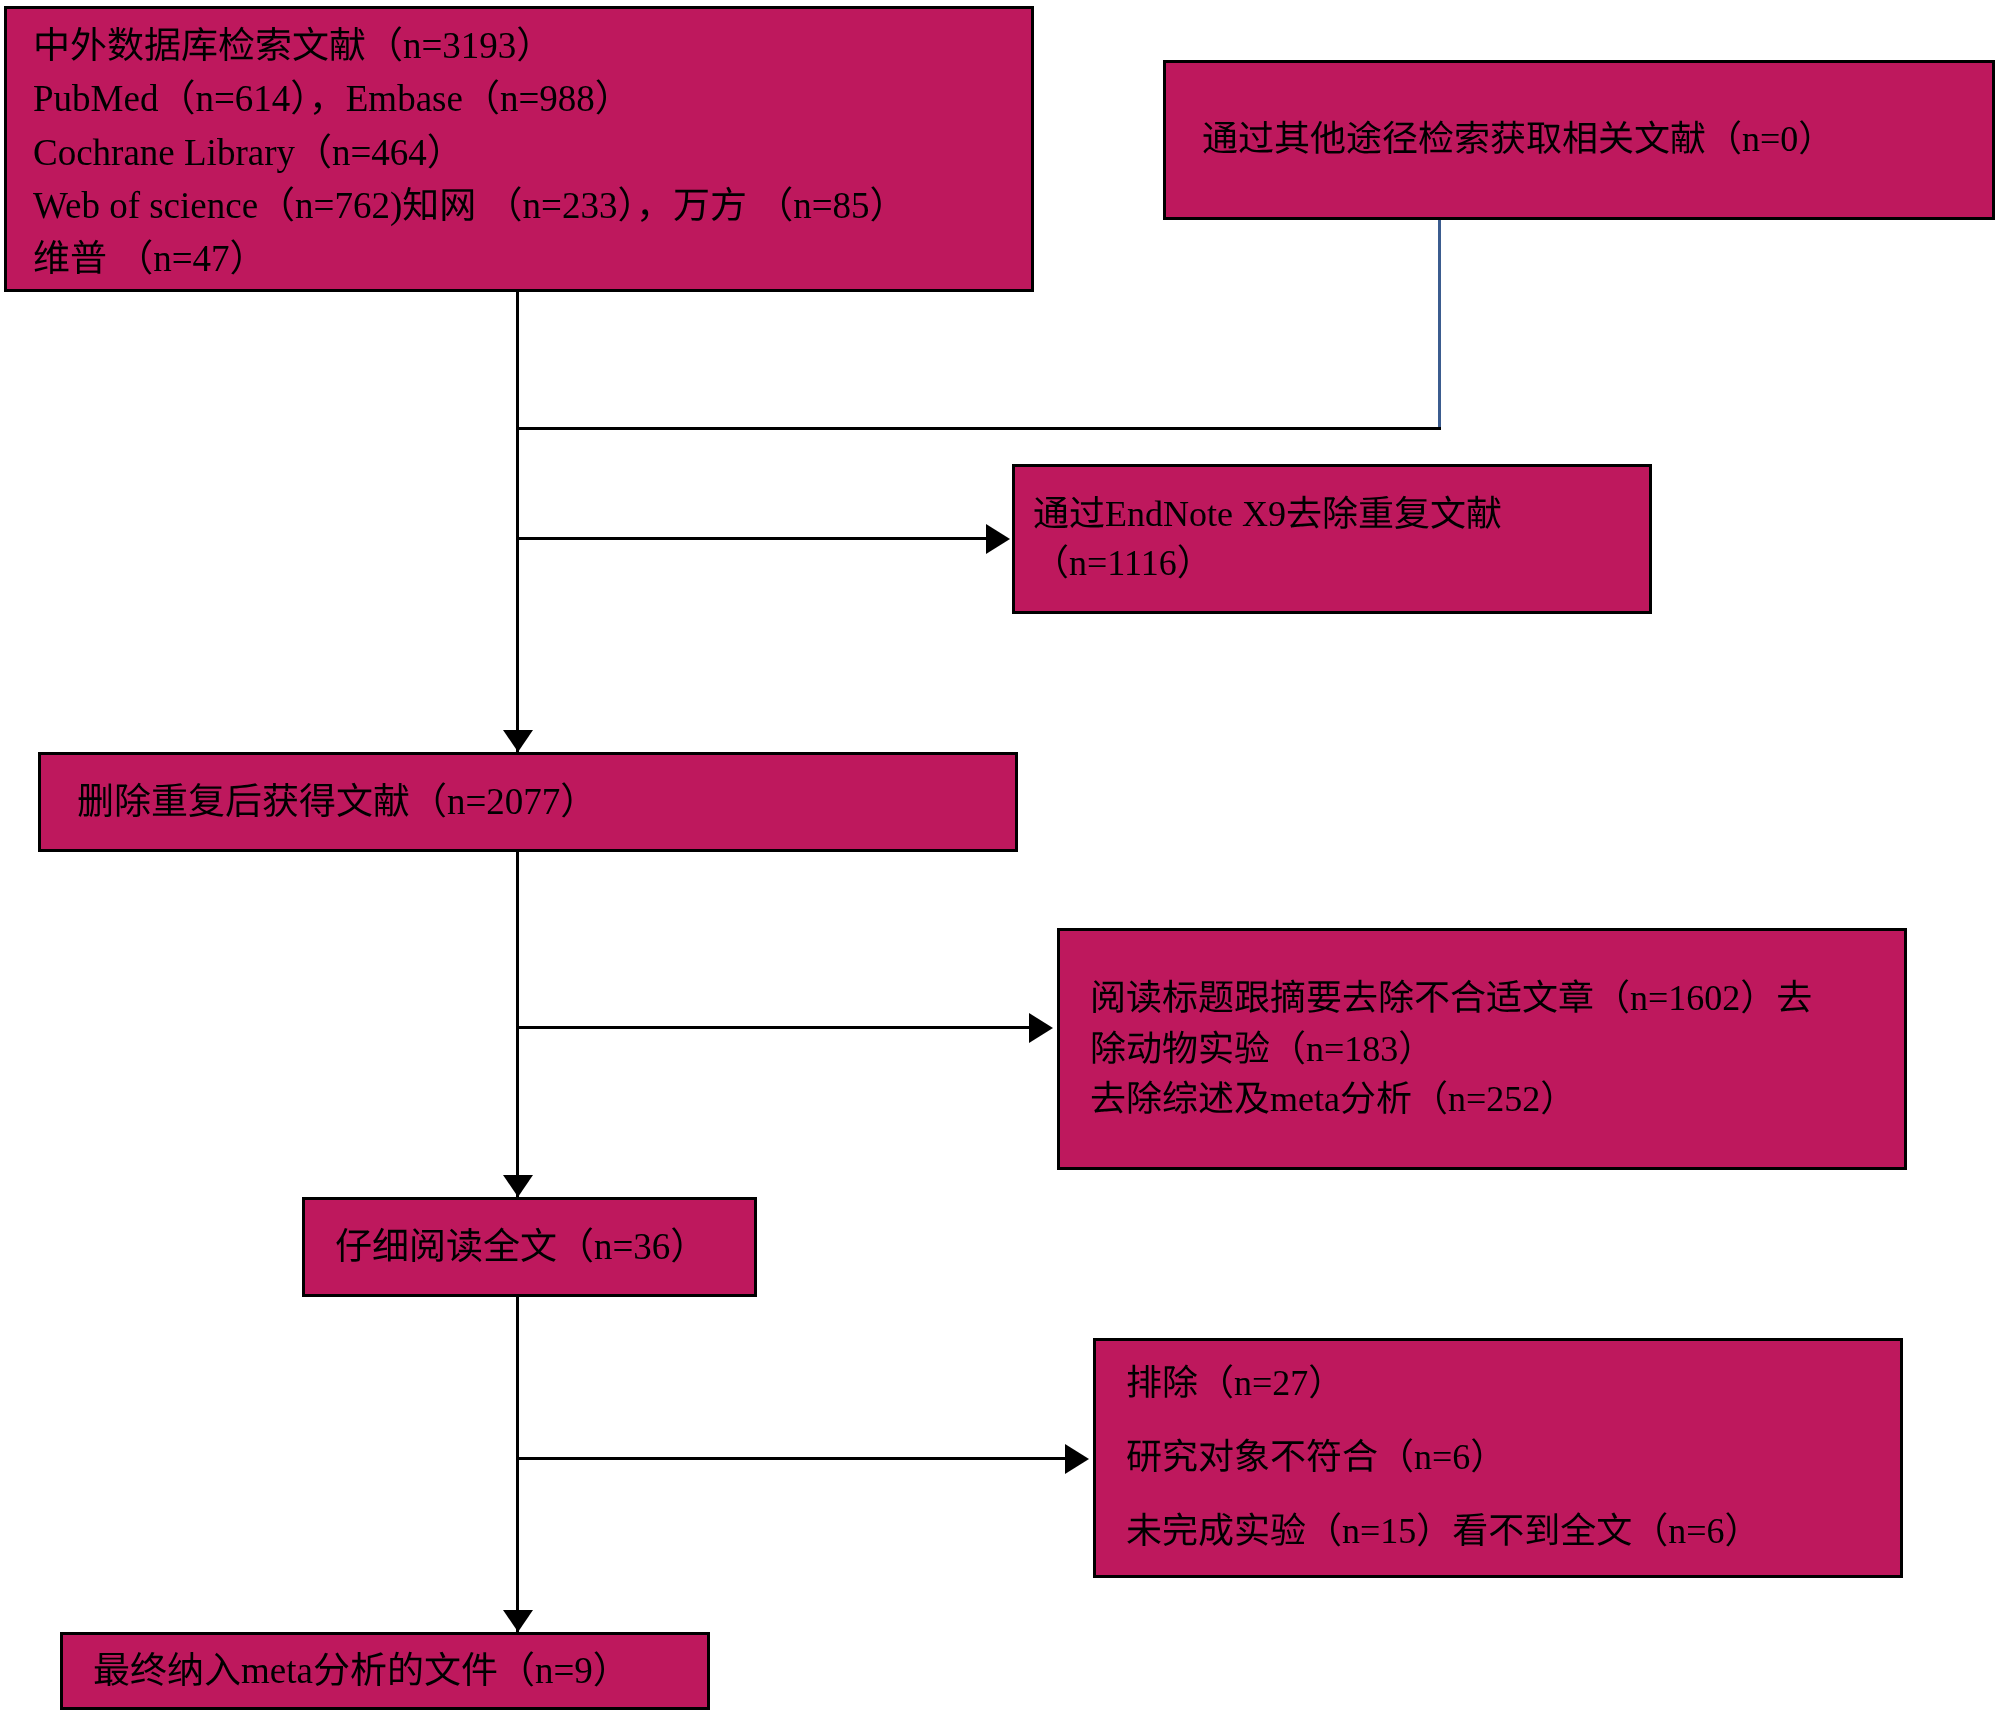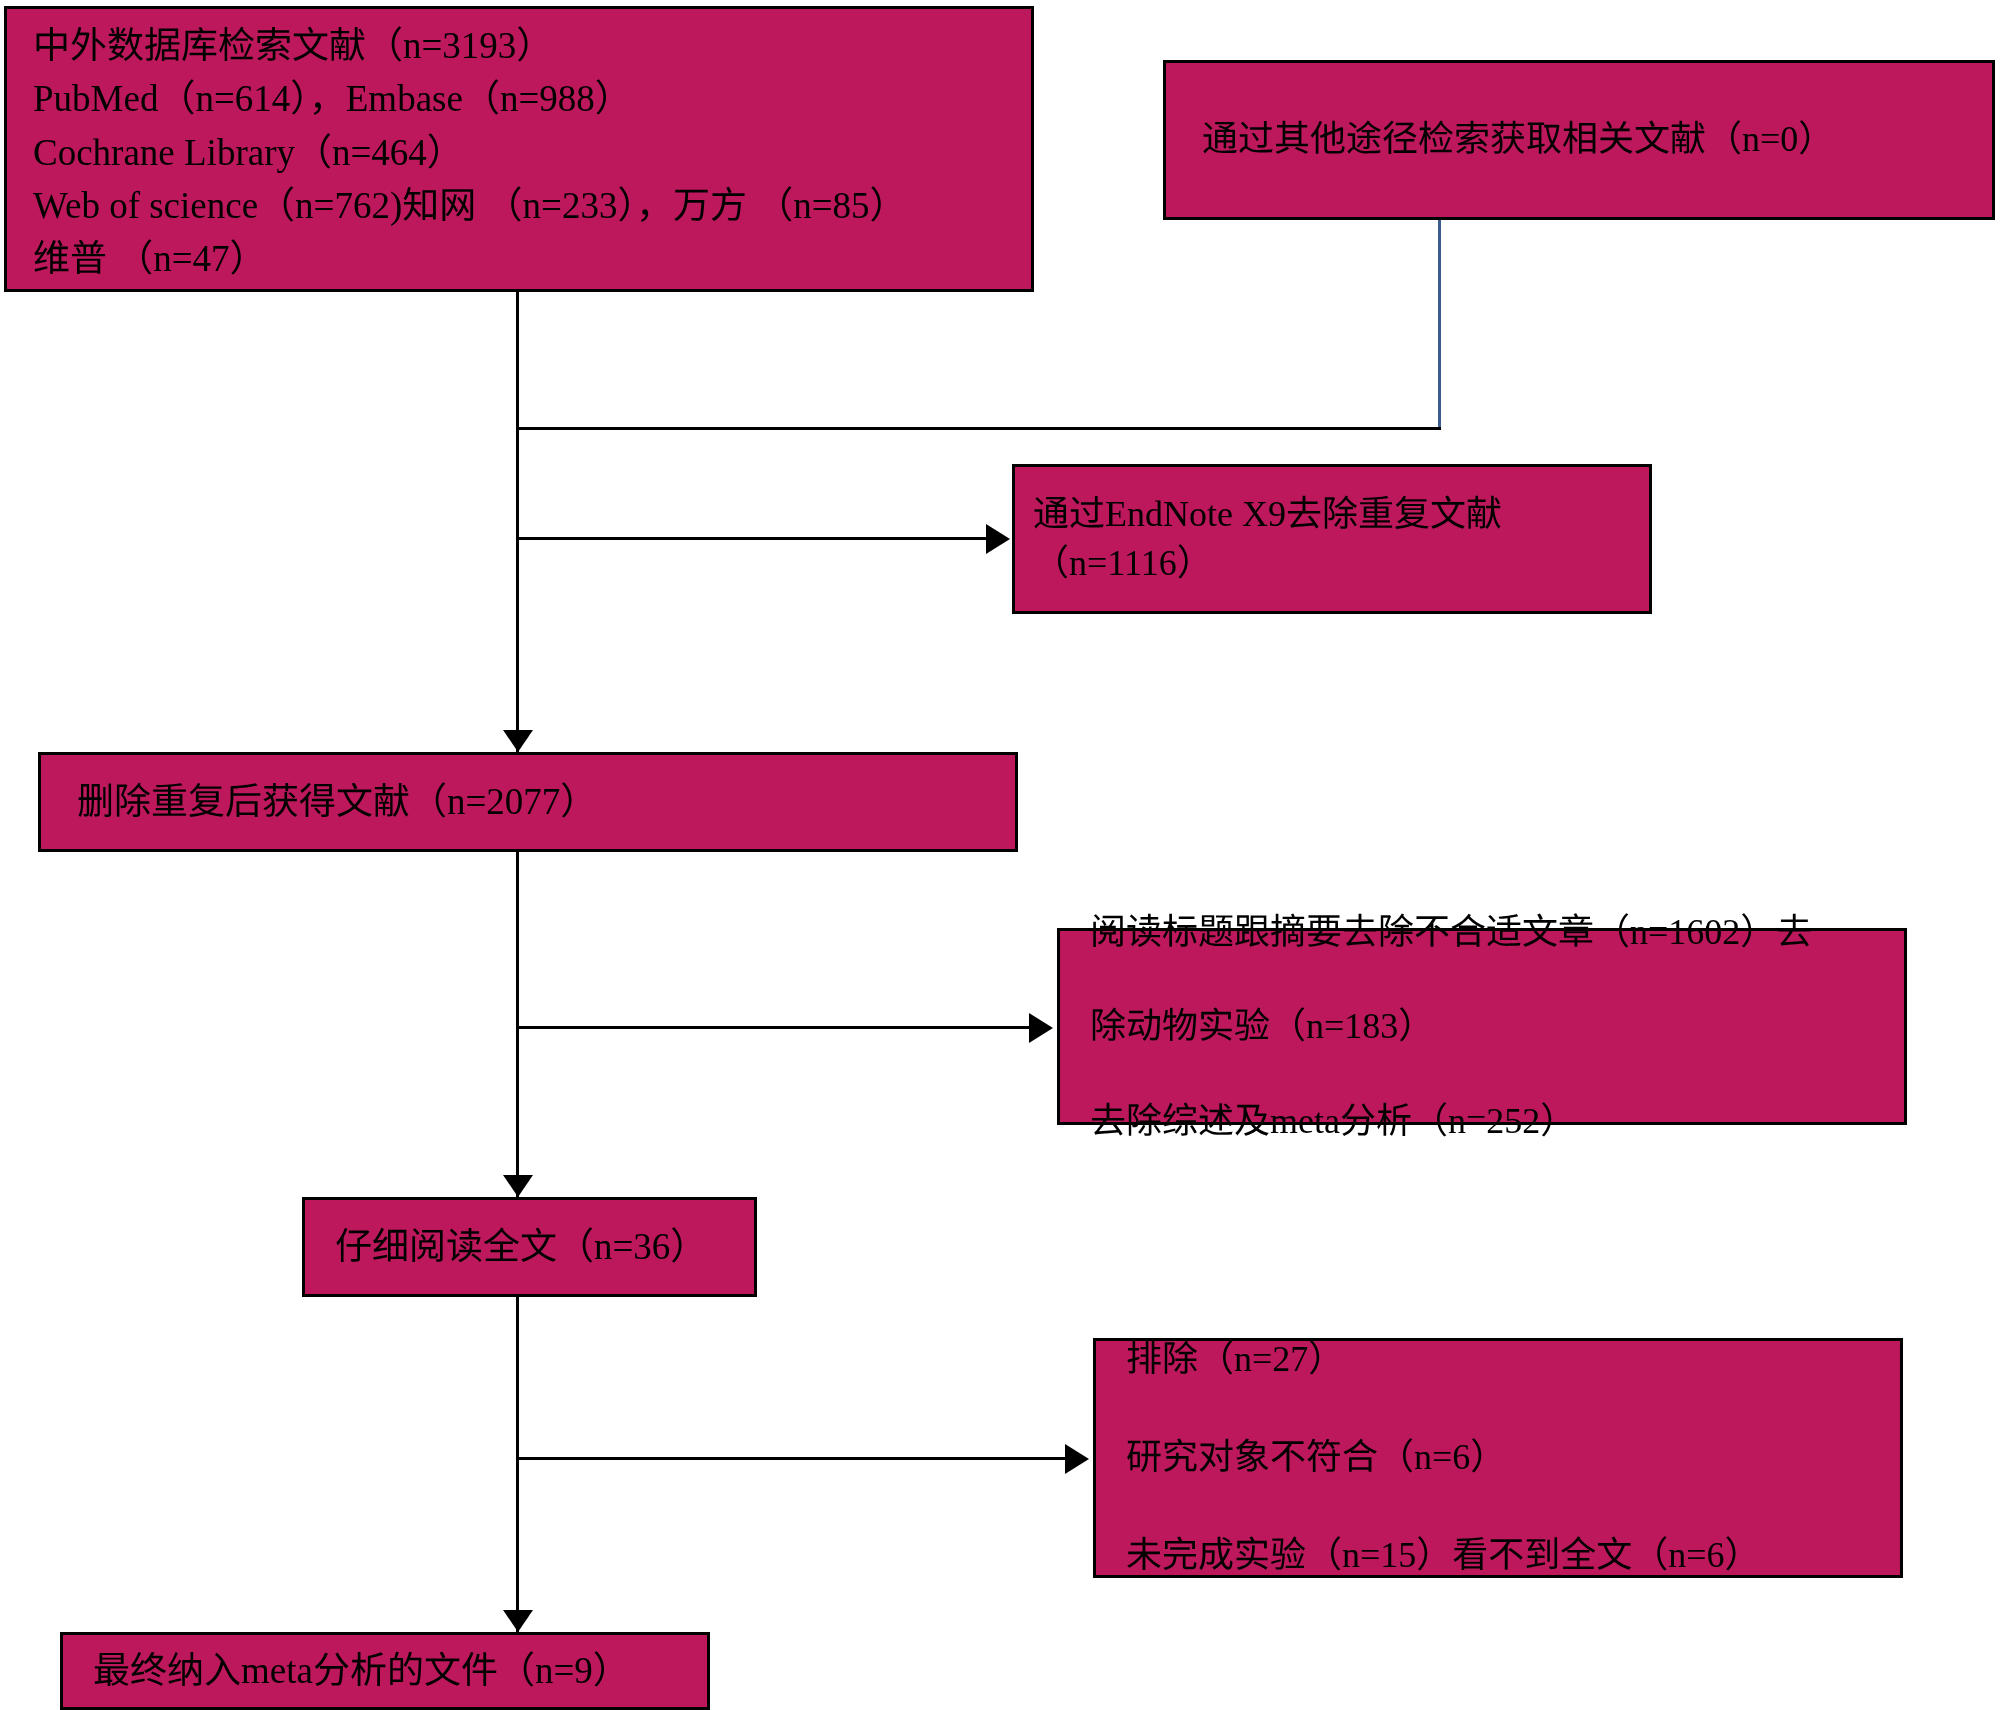--- a/index.html
+++ b/index.html
@@ -56,39 +56,37 @@
 
   #box-after-dedup {
     left: 38px; top: 752px;
     width: 980px; height: 100px;
     padding: 0 0 0 36px;
   }
   #box-after-dedup .line { font-size: 37px; font-family: Liberation Serif, serif; }
 
   #box-screen-excl {
     left: 1057px; top: 928px;
-    width: 850px; height: 197px;
+    width: 850px; height: 242px;
     padding: 0 0 0 30px;
-    gap: 44px;
   }
   #box-screen-excl .line { font-size: 36px; line-height: 1.40; }
 
   #box-fulltext {
     left: 281px; top: 1197px;
     width: 455px; height: 100px;
     padding: 0 0 0 30px;
     margin-left: 21px;
   }
   #box-fulltext .line { font-size: 37px; }
 
   #box-excluded {
     left: 1093px; top: 1338px;
     width: 810px; height: 240px;
     padding: 0 0 0 30px;
-    gap: 24px;
   }
   #box-excluded .line { font-size: 36px; line-height: 2.05; }
 
   #box-included {
     left: 60px; top: 1632px;
     width: 650px; height: 78px;
     padding: 0 0 0 30px;
   }
   #box-included .line { font-size: 37px; }
 

